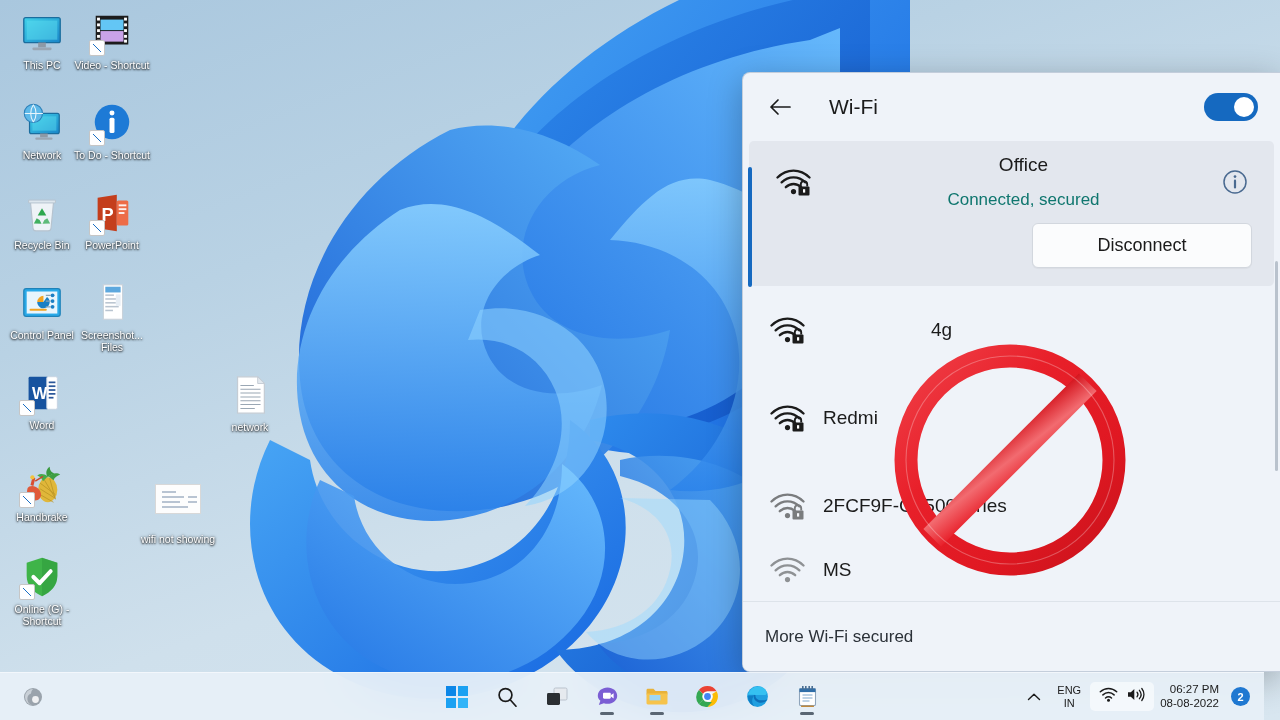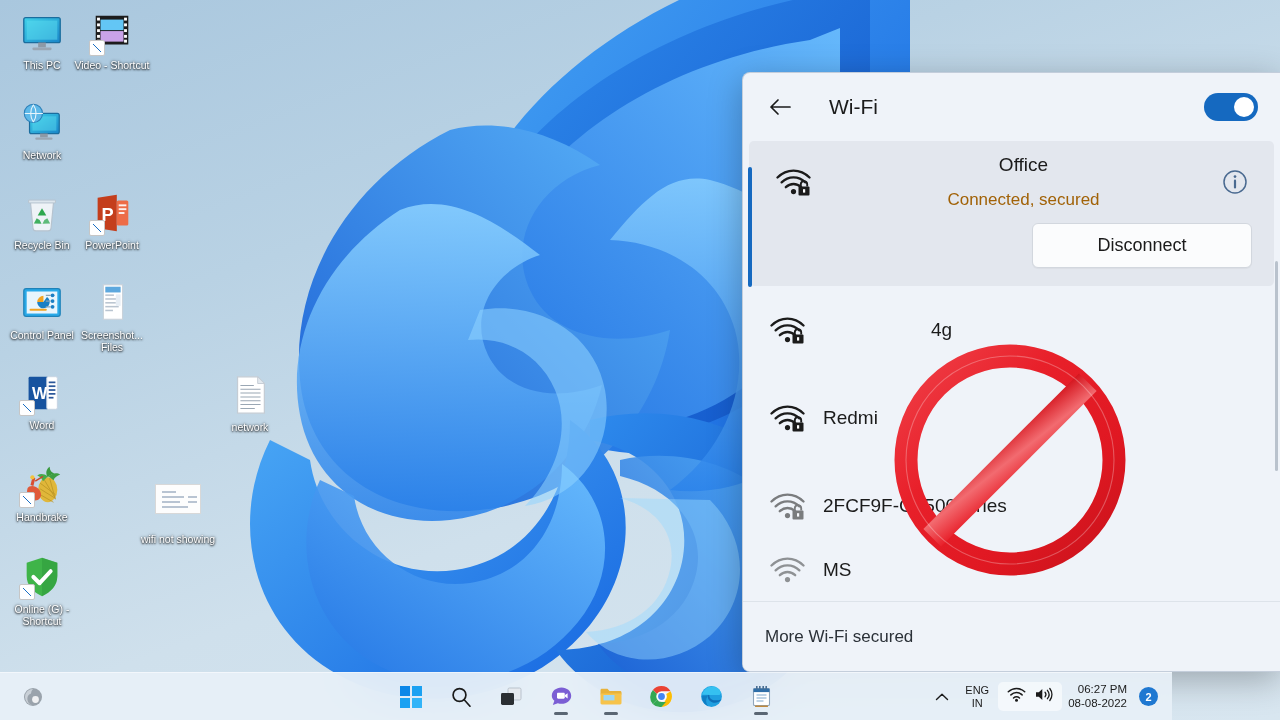--- a/index.html
+++ b/index.html
@@ -56,21 +56,21 @@
     content: "";
     position: absolute; left: 3px; top: 3px;
     width: 8px; height: 8px;
     background:
       linear-gradient(45deg, transparent 45%, #1a6fc4 45%, #1a6fc4 55%, transparent 55%);
   }
 
   
   #taskbar {
     position: absolute; left: 0; bottom: 0;
-    width: 1172px; height: 48px;
+    width: 1264px; height: 48px;
     background: rgba(231,240,248,.93);
     backdrop-filter: blur(20px);
     border-top: 1px solid rgba(255,255,255,.5);
     display: flex; align-items: center;
     z-index: 40;
   }
   #tb-watermark {
     position: absolute; left: 22px; top: 50%;
     transform: translateY(-50%);
     width: 22px; height: 22px;
@@ -190,21 +190,21 @@
     display: flex; align-items: center; justify-content: center;
   }
   .net-row .wicon svg { display: block; }
   .net-text { margin-left: 14px; flex: 1 1 auto; min-width: 0; }
   .net-name {
     font-size: 19px; color: #1b1b1b;
     line-height: 24px;
     white-space: nowrap; overflow: hidden;
   }
   .net-status {
-    font-size: 17px; color: #a16207;
+    font-size: 17px; color: #0f766e;
     line-height: 22px; margin-top: 12px;
   }
 
   
   #connected-card {
     background: #e3e7ee;
     border-radius: 5px;
     margin: 0 6px;
     padding-bottom: 18px;
     position: relative;
@@ -390,20 +390,31 @@
         <rect x="14" y="17" width="25" height="15" fill="#5ee0f2" opacity=".45"></rect>
         <rect x="22" y="35" width="8" height="4" fill="#8d99a6"></rect>
         <rect x="17" y="39" width="18" height="2.6" rx="1.2" fill="#9aa6b3"></rect>
         <circle cx="15" cy="14" r="9.5" fill="#5db8e8" stroke="#2b7fb8" stroke-width="1.1"></circle>
         <path d="M6 14h19M15 5a16 16 0 010 18M15 5a16 16 0 000 18" stroke="#fff" stroke-width="1.1" fill="none" opacity=".85"></path>
       </svg>
     </div>
     <div class="lbl">Network</div>
   </div>
 
+  <div class="dicon" style="left:74px; top:100px;">
+    <div class="glyph">
+      <svg viewBox="0 0 48 48">
+        <circle cx="24" cy="23" r="18" fill="#1d7ad6"></circle>
+        <circle cx="24" cy="13.5" r="2.6" fill="#fff"></circle>
+        <rect x="21.4" y="18.5" width="5.2" height="16" rx="1.6" fill="#fff"></rect>
+      </svg>
+      <span class="shortcut-arrow"></span>
+    </div>
+    <div class="lbl">To Do - Shortcut</div>
+  </div>
 
   <div class="dicon" style="left:4px; top:190px;">
     <div class="glyph">
       <svg viewBox="0 0 48 48">
         <path d="M12 13h24l-2.6 27a3 3 0 01-3 2.6H17.6a3 3 0 01-3-2.6Z" fill="#eef3f7" stroke="#b6c3cf" stroke-width="1.2"></path>
         <path d="M10 10.5h28v3H10z" fill="#dde7ee" stroke="#b6c3cf" stroke-width="1"></path>
         <g fill="#2ea84f">
           <path d="M24 19l4.5 7.5h-9z"></path>
           <path d="M18.5 29.5l-3 5.5 8 .2-2-4z" opacity=".9"></path>
           <path d="M29.5 29.5l3 5.5-8 .2 2-4z" opacity=".75"></path>

